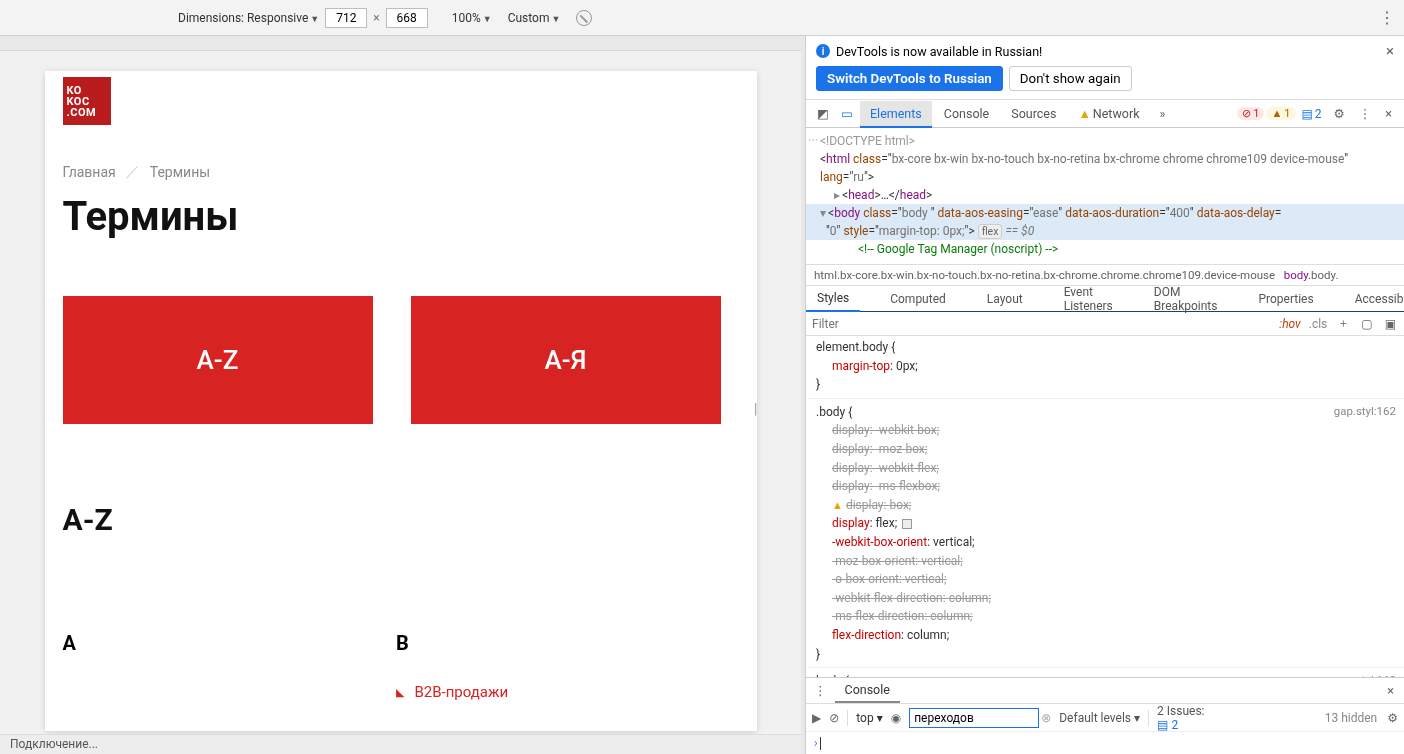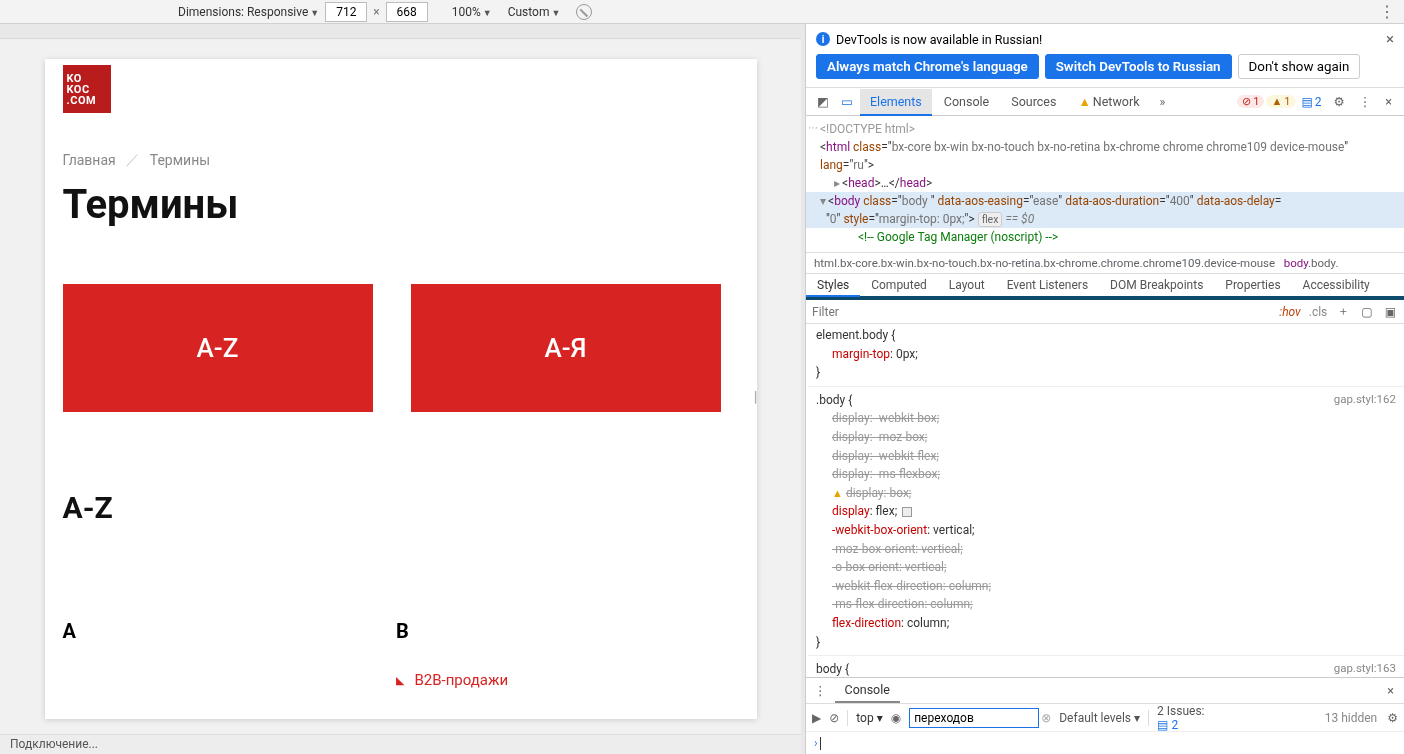--- a/index.html
+++ b/index.html
@@ -1,19 +1,19 @@
 <!DOCTYPE html>
 <html><head>
 <meta charset="utf-8">
 <style>
 * { margin: 0; padding: 0; box-sizing: border-box; font-family: -apple-system, BlinkMacSystemFont, "Segoe UI", Roboto, Arial, sans-serif; }
 body { width: 1404px; height: 754px; overflow: hidden; background: #fff; display: flex; flex-direction: column; }
 
 
-.device-toolbar { height: 24px; background: #f3f3f3; border-bottom: 1px solid #d0d0d0; display: flex; align-items: center; padding: 0 8px; font-size: 12px; color: #333; position: relative; }
+.device-toolbar { height: 36px; background: #f3f3f3; border-bottom: 1px solid #d0d0d0; display: flex; align-items: center; padding: 0 8px; font-size: 12px; color: #333; position: relative; }
 .device-toolbar .dimensions { margin-left: 170px; display: flex; align-items: center; gap: 6px; }
 .device-toolbar .dimensions .label { color: #333; }
 .device-toolbar .tri { font-size: 9px; color: #555; margin-left:2px;}
 .device-toolbar input.dim { width: 42px; height: 20px; border: 1px solid #bdbdbd; background: #fff; text-align: center; font-size: 12px; }
 .device-toolbar .sep { color: #777; }
 .device-toolbar .zoom { margin-left: 18px; }
 .device-toolbar .custom { margin-left: 10px; }
 .device-toolbar .noent { margin-left: 10px; width:16px; height:16px; border:1.5px solid #999; border-radius:50%; position:relative; }
 .device-toolbar .noent::after { content:""; position:absolute; left:2px; right:2px; top:50%; height:1.5px; background:#999; transform:rotate(45deg);}
 .device-toolbar .kebab { position:absolute; right:8px; color:#666; font-size:16px; letter-spacing:1px;}
@@ -74,21 +74,21 @@
 .dt-dom .pill { background:#eee; border:1px solid #ccc; border-radius:3px; padding:0 3px; font-size:10.5px; color:#666;}
 .dt-dom .eq0 { color:#777; font-style:italic;}
 .dt-dom .comment { color:#0b7d0b;}
 .dt-dom .expand { color:#888; margin-right:2px;}
 .dt-dom .dots { position:absolute; left:2px; color:#aaa; font-size:10px;}
 .dt-dom { position:relative;}
 
 .dt-crumbs { font-size:11.5px; padding:3px 8px; border-bottom:1px solid #ddd; color:#5f6368; white-space:nowrap; overflow:hidden;}
 .dt-crumbs .cur { color:#881280;}
 
-.dt-subtabs { display:flex; height:26px; border-bottom:4px solid #0c4a6e; font-size:12px; color:#555;}
+.dt-subtabs { display:flex; height:26px; border-bottom:1px solid #0c4a6e; font-size:12px; color:#555;gap:19px;}
 .dt-subtabs .stab { padding:0 11px; display:flex; align-items:center; cursor:pointer;}
 .dt-subtabs .stab.active { border-bottom:2px solid #1a73e8; color:#333; margin-bottom:-1px;}
 
 .dt-filter { display:flex; align-items:center; height:24px; border-bottom:1px solid #ddd; font-size:12px; color:#666; padding:0 6px; gap:8px;}
 .dt-filter input { border:none; flex:1; font-size:12px; color:#999; outline:none;}
 .dt-filter .hov { color:#c2410c; font-style:italic;}
 .dt-filter .cls { color:#888;}
 .dt-filter .ib { color:#666; cursor:pointer; padding:0 2px;}
 
 .dt-styles { font-family: Menlo, Consolas, monospace; font-size:12px; line-height:1.55; padding:2px 8px 6px 10px; flex:1; overflow:auto; color:#333; position:relative;}
@@ -185,21 +185,20 @@
 
   <div class="splitter"></div>
 
   <div class="devtools">
     <div class="dt-banner">
       <span class="info-icon">i</span>
       <span>DevTools is now available in Russian!</span>
       <span class="close-x">×</span>
     </div>
     <div class="dt-buttons">
-      <button class="dt-btn primary">Always match Chrome's language</button>
       <button class="dt-btn primary">Switch DevTools to Russian</button>
       <button class="dt-btn">Don't show again</button>
     </div>
 
     <div class="dt-tabstrip">
       <span class="icon-btn">◩</span>
       <span class="icon-btn" style="color:#1a73e8;">▭</span>
       <span class="tab active">Elements</span>
       <span class="tab">Console</span>
       <span class="tab">Sources</span>

